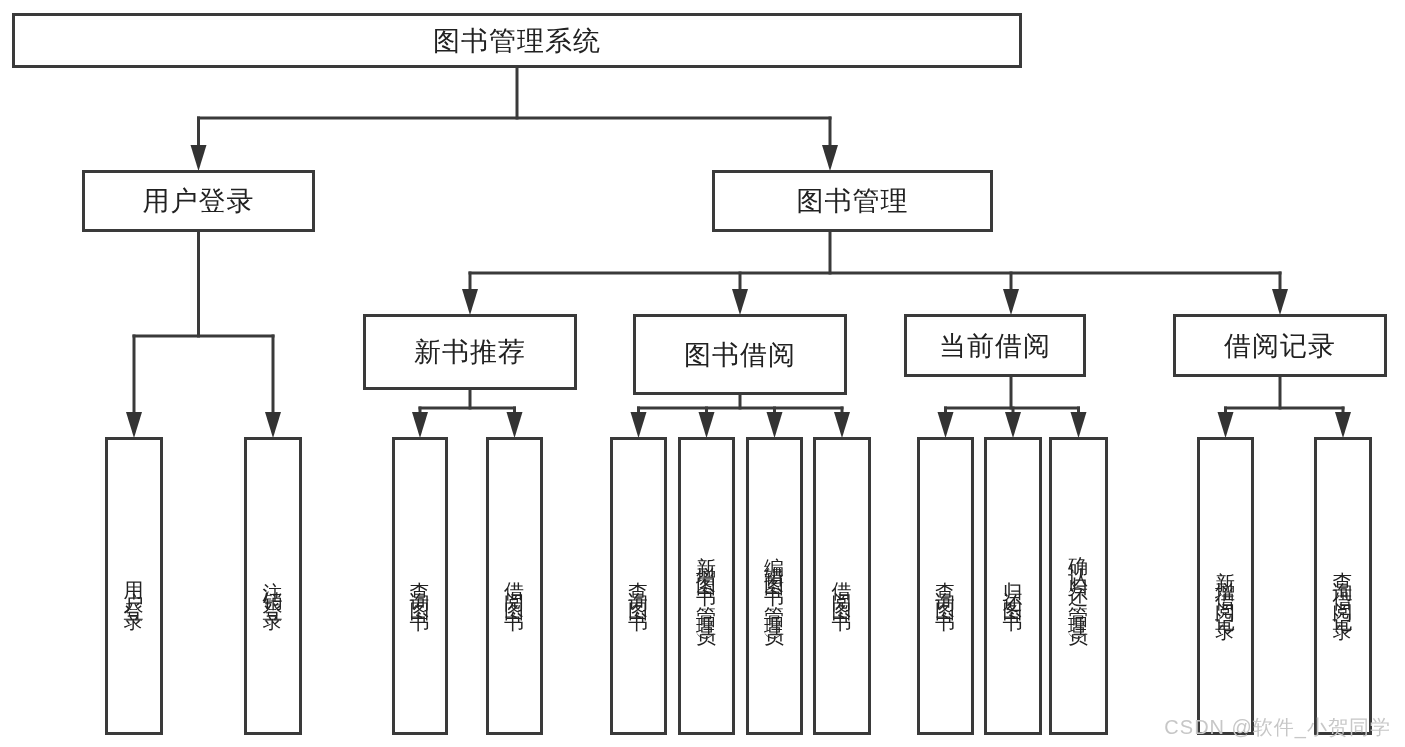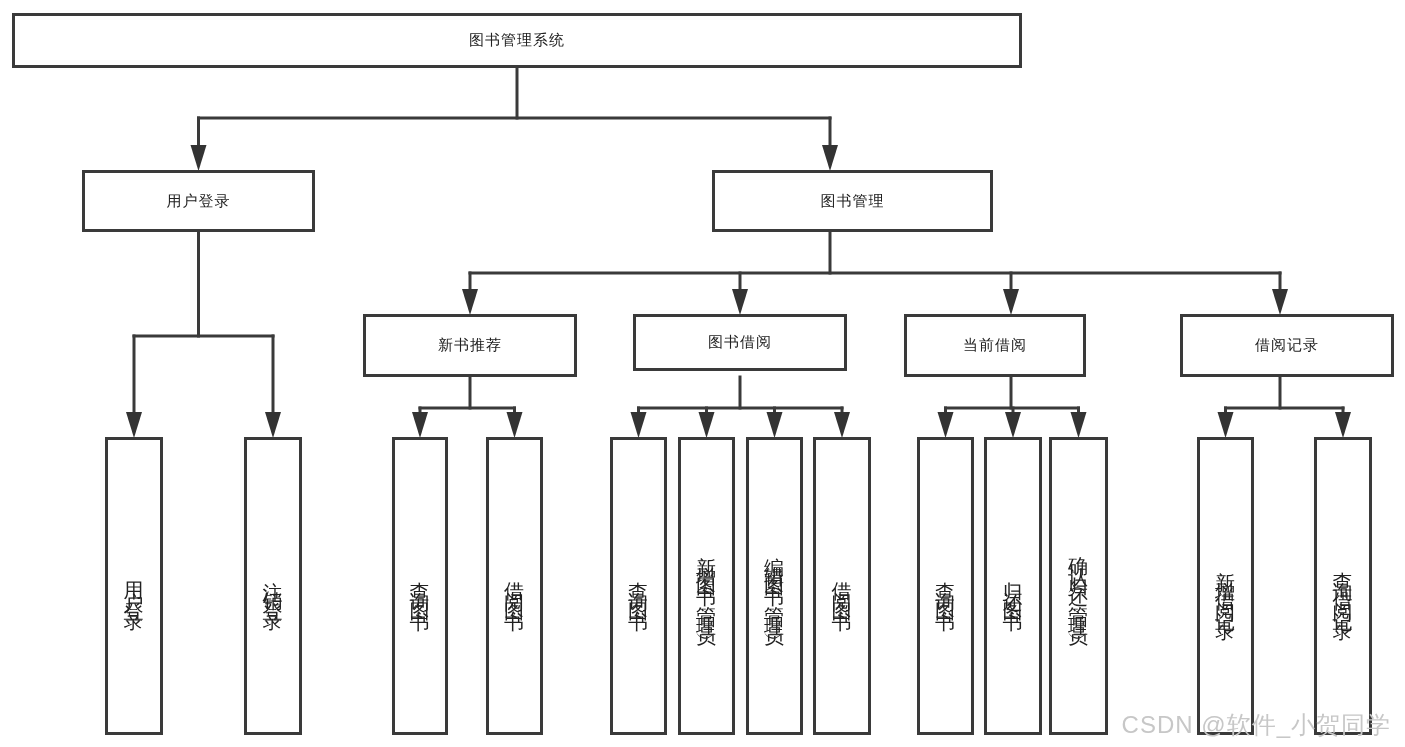--- a/index.html
+++ b/index.html
@@ -27,39 +27,39 @@
     box-sizing: border-box;
     border: 3px solid #3a3a3a;
     background: #ffffff;
     color: #212121;
     display: flex;
     align-items: center;
     justify-content: center;
     text-align: center;
   }
   .node.horizontal {
-    font-size: 15px;
+    font-size: 27px;
     letter-spacing: 1px;
     white-space: nowrap;
   }
   .node.vertical {
     writing-mode: vertical-lr;
     text-orientation: mixed;
     font-size: 20px;
     letter-spacing: 10px;
     line-height: 1;
   }
   .node.vertical span {
     display: block;
   }
   #watermark {
     position: absolute;
     right: 14px;
     bottom: 6px;
-    font-size: 24px;
+    font-size: 20px;
     color: #c7c7c7;
     letter-spacing: 1px;
     white-space: nowrap;
     z-index: 5;
   }
 </style>
 </head>
 <body>
 
 <div id="canvas">
@@ -126,30 +126,30 @@
       </div>
       <div class="node horizontal" style="left: 712px; top: 170px; width: 281px; height: 62px;">
         <span>图书管理</span>
       </div>
       <div class="node vertical" style="left: 105px; top: 437px; width: 58px; height: 298px;">
         <span>用户登录</span>
       </div>
       <div class="node vertical" style="left: 244px; top: 437px; width: 58px; height: 298px;">
         <span>注销登录</span>
       </div>
-      <div class="node horizontal" style="left: 363px; top: 314px; width: 214px; height: 63px; align-items: center;">
+      <div class="node horizontal" style="left: 363px; top: 314px; width: 214px; height: 76px; align-items: center;">
         <span>新书推荐</span>
       </div>
-      <div class="node horizontal" style="left: 633px; top: 314px; width: 214px; height: 57px;">
+      <div class="node horizontal" style="left: 633px; top: 314px; width: 214px; height: 81px;">
         <span>图书借阅</span>
       </div>
       <div class="node horizontal" style="left: 904px; top: 314px; width: 182px; height: 63px;">
         <span>当前借阅</span>
       </div>
-      <div class="node horizontal" style="left: 1173px; top: 314px; width: 214px; height: 63px; margin-left: 7px;">
+      <div class="node horizontal" style="left: 1173px; top: 314px; width: 214px; height: 63px;">
         <span>借阅记录</span>
       </div>
       <div class="node vertical" style="left: 392px; top: 437px; width: 56px; height: 298px;">
         <span>查询图书</span>
       </div>
       <div class="node vertical" style="left: 486px; top: 437px; width: 57px; height: 298px;">
         <span>借阅图书</span>
       </div>
       <div class="node vertical" style="left: 610px; top: 437px; width: 57px; height: 298px;">
         <span>查询图书</span>

